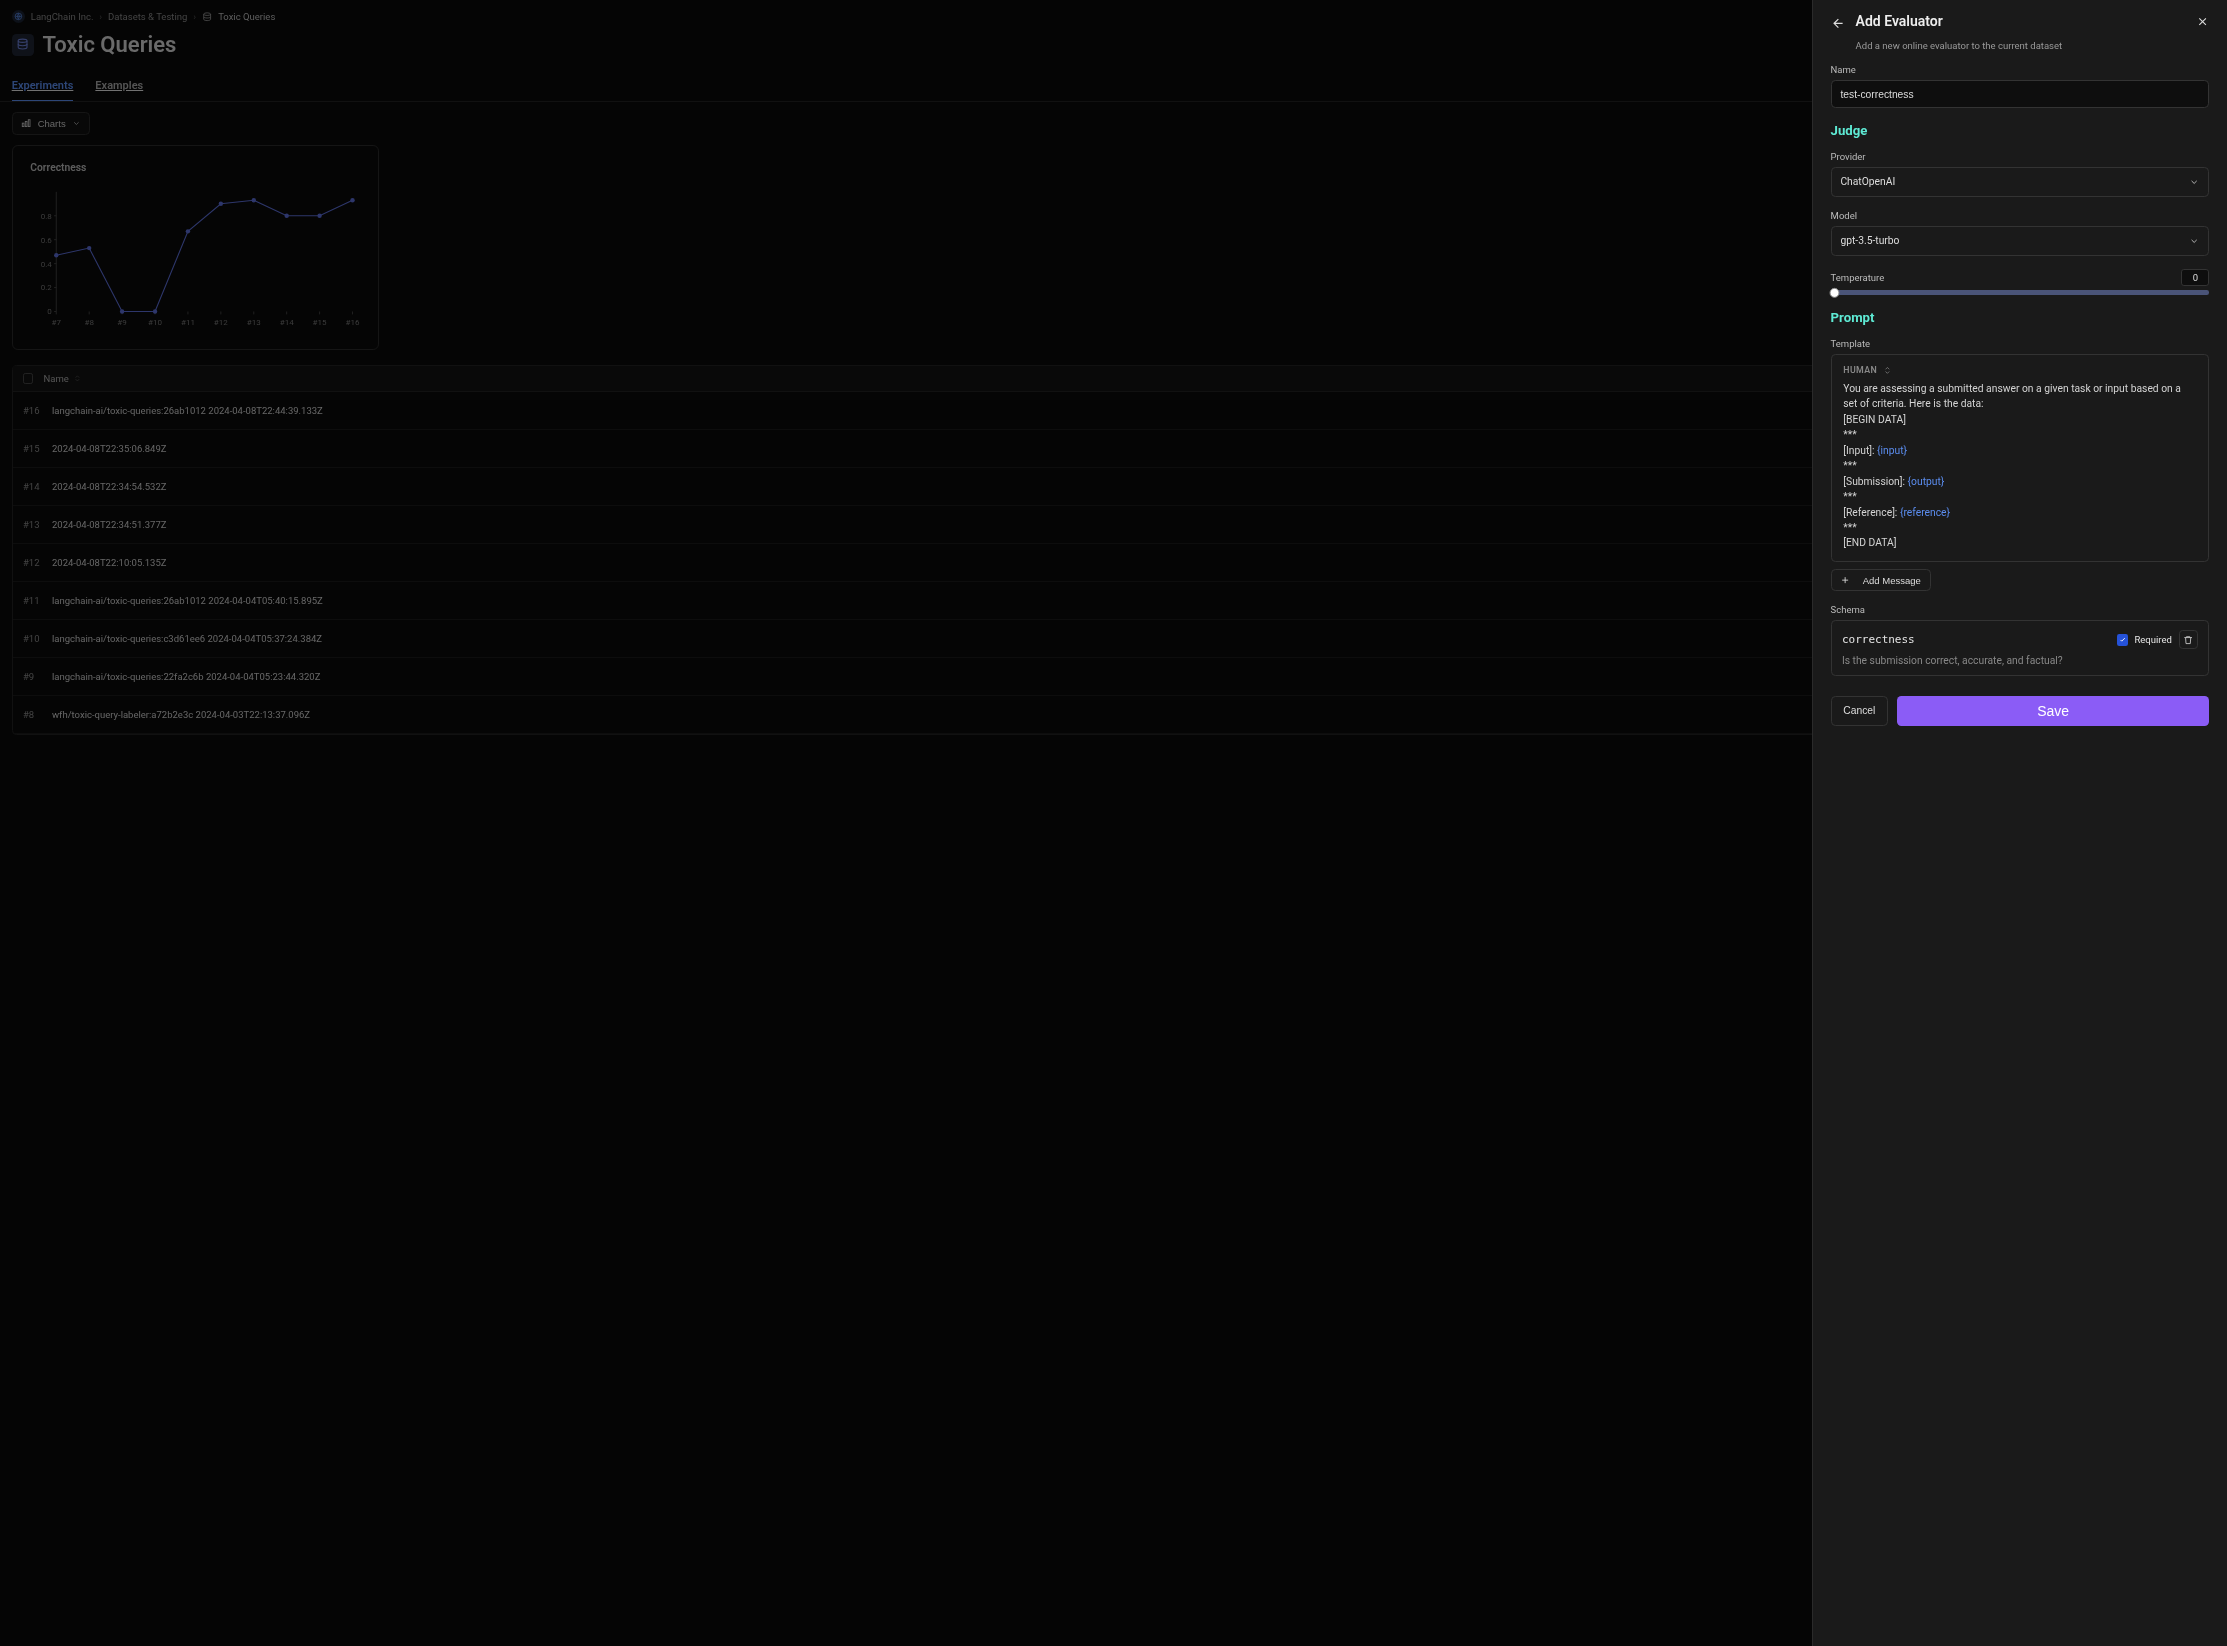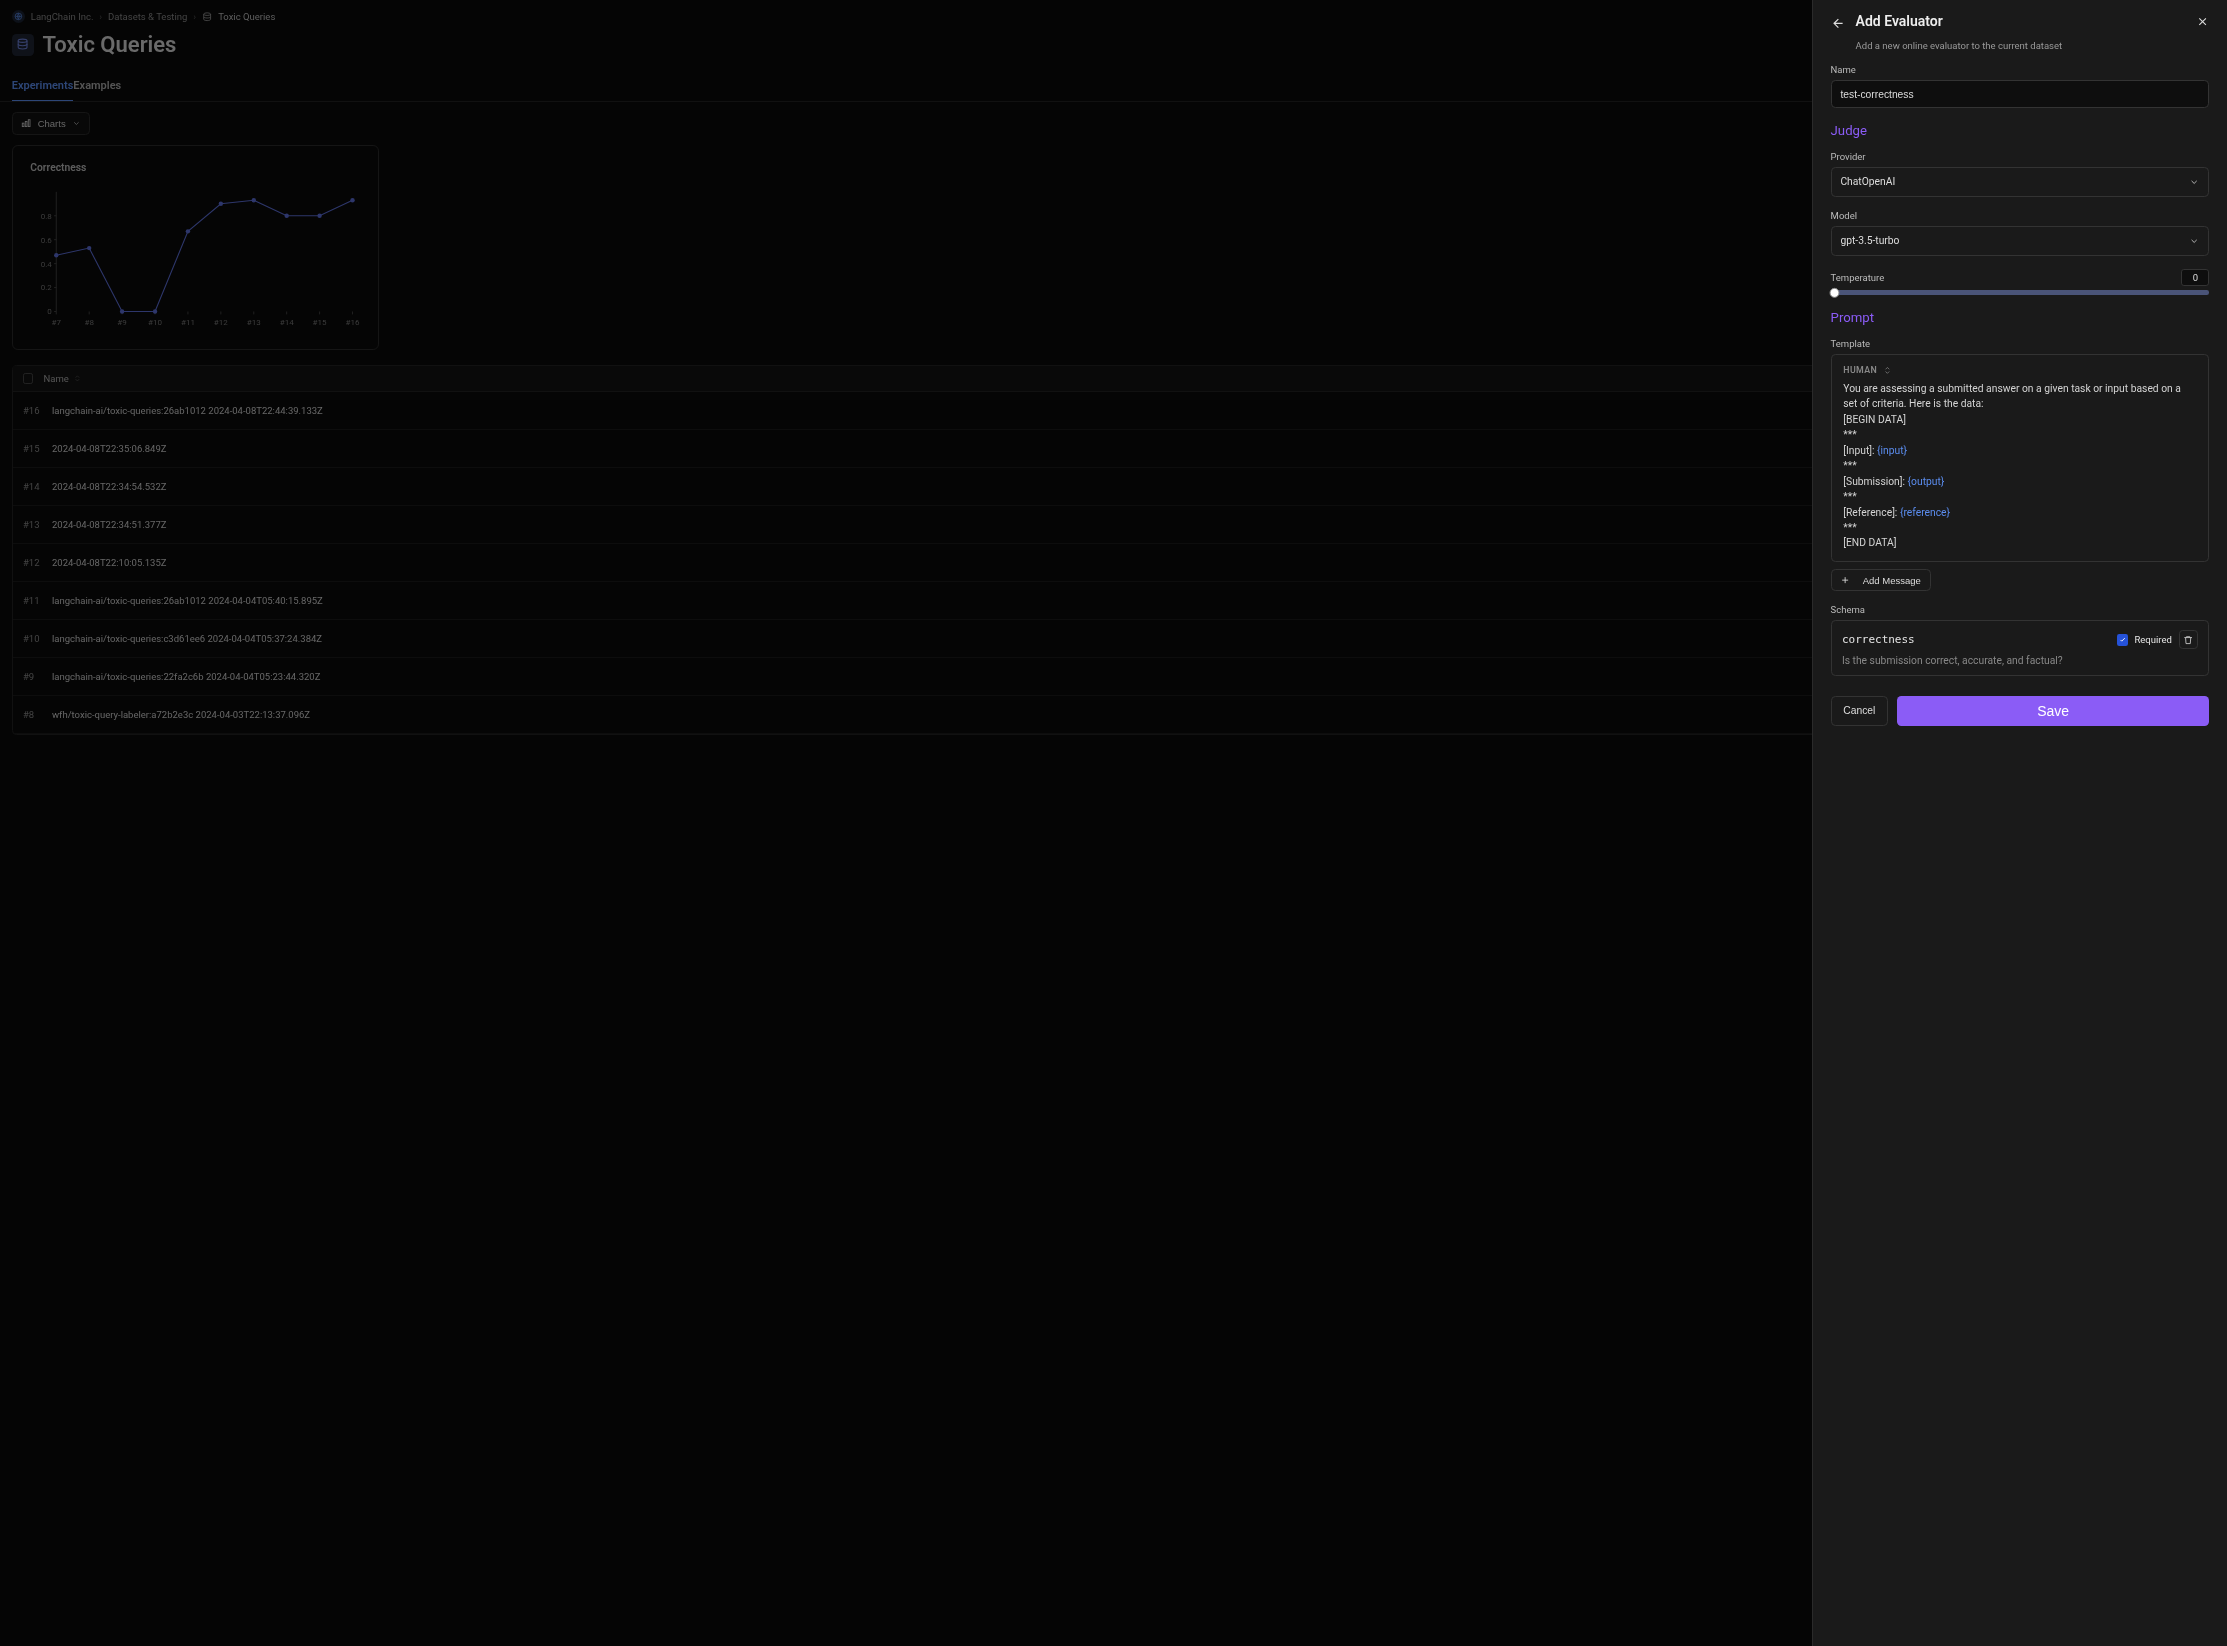--- a/index.html
+++ b/index.html
@@ -60,23 +60,24 @@
 }
 .header-right {
   margin-left: auto;
   display: flex;
   align-items: center;
   gap: 4.4px;
   color: #999;
 }
 .tabs {
   display: flex;
-  gap: 0;
+  gap: 22px;
   padding: 8.8px 11.7px 0;
   border-bottom: 0.7px solid #222;
+  text-decoration: underline;
 }
 .tab {
   padding: 5.9px 0 7.3px;
   font-size: 11px;
   font-weight: 600;
   color: #aaa;
   cursor: pointer;
 }
 .tab.active {
   color: #5b8def;
@@ -200,22 +201,22 @@
   width: 100%;
   background: #0e0e0e;
   border: 0.7px solid #333;
   border-radius: 4.4px;
   padding: 7.3px 8.8px;
   color: #ddd;
   font-size: 10.3px;
 }
 .h2 {
   font-size: 13.2px;
-  font-weight: 400;
-  color: #8b5cf6;
+  font-weight: 700;
+  color: #5eead4;
   margin-top: 14.7px;
 }
 .select {
   width: 100%;
   background: #1a1a1a;
   border: 0.7px solid #333;
   border-radius: 4.4px;
   padding: 7.3px 8.8px;
   color: #ddd;
   font-size: 10.3px;

